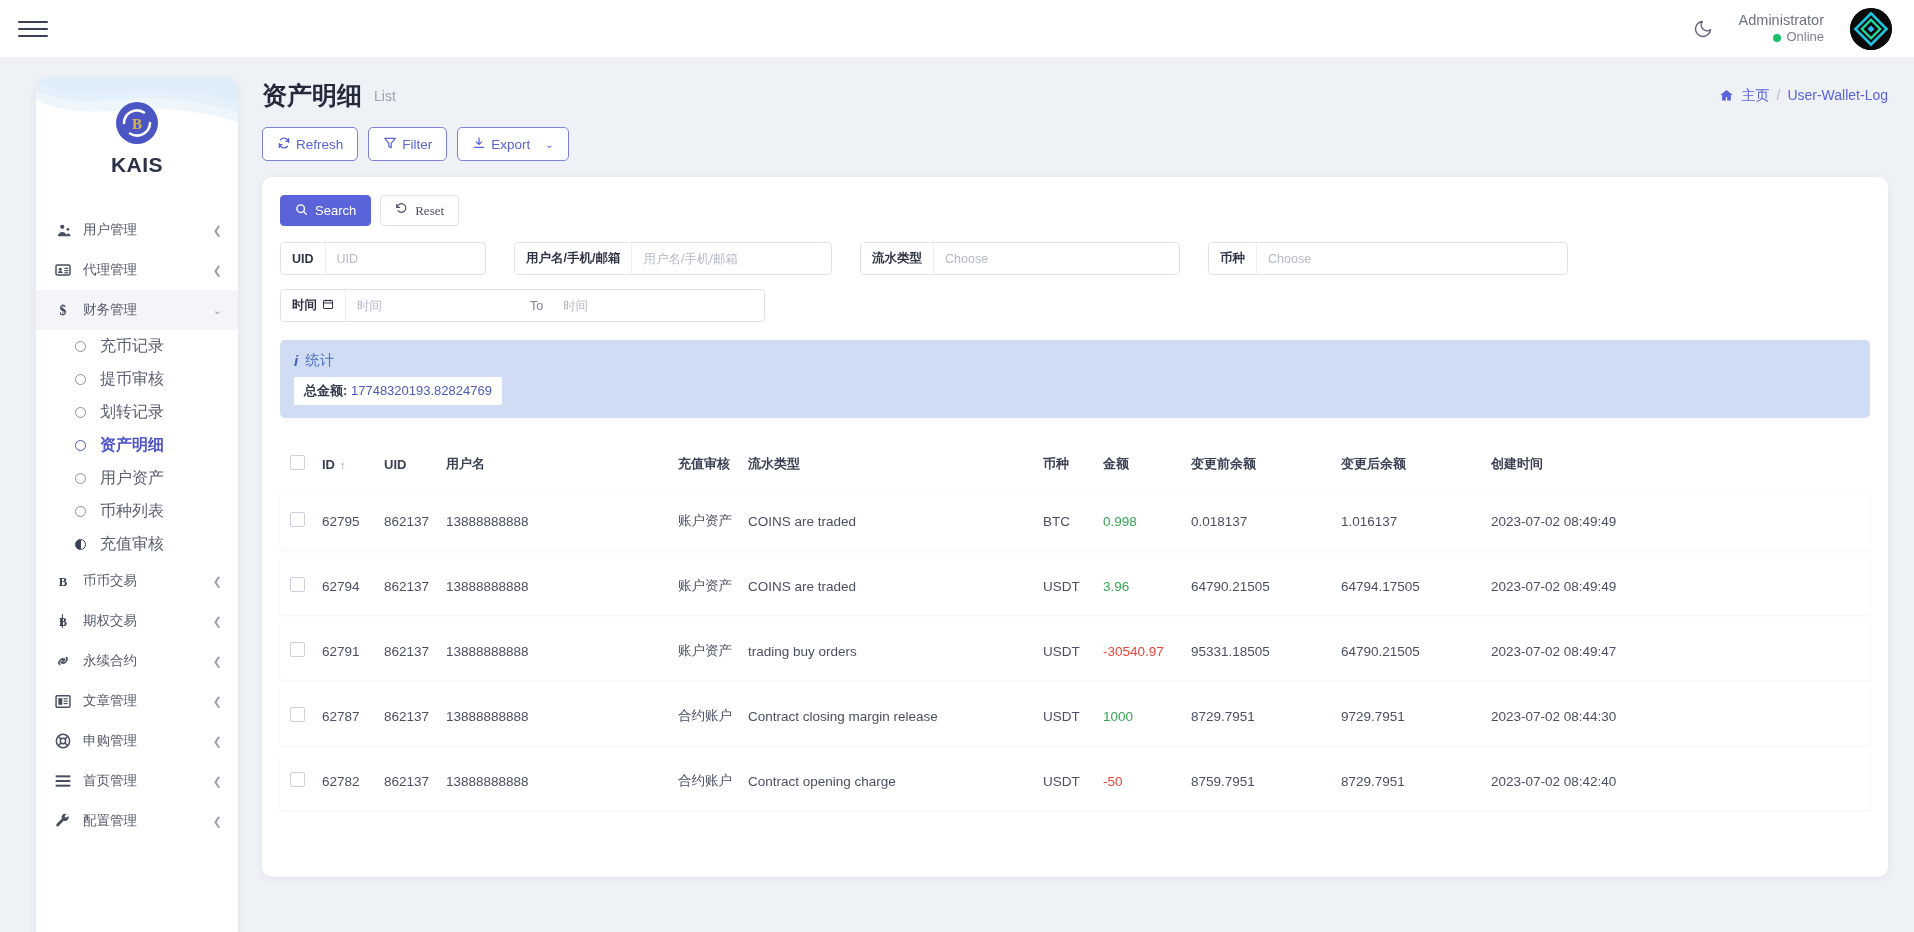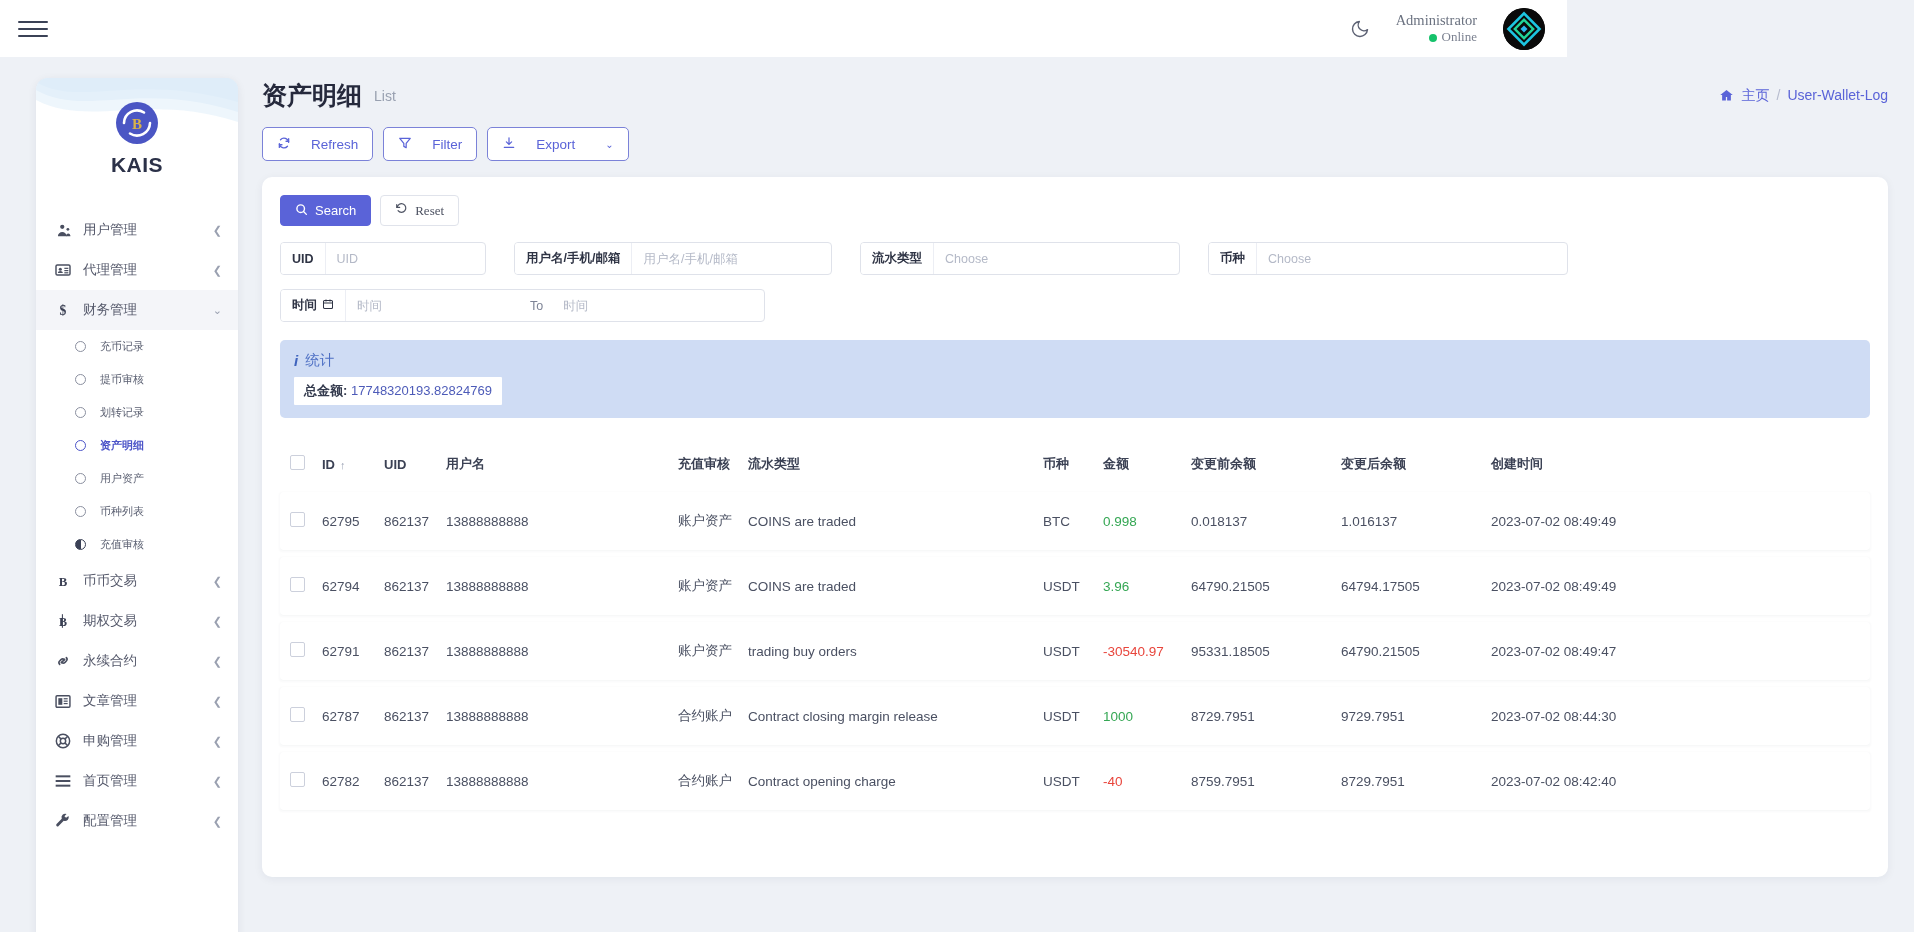--- a/index.html
+++ b/index.html
@@ -6,25 +6,24 @@
   html, body {
     width: 1914px; height: 932px;
     font-family: "Liberation Sans", "DejaVu Sans", sans-serif;
     background: #eef1f6;
     overflow: hidden;
     color: #344767;
   }
 
   
   .topbar {
-    position: absolute; top: 0; left: 0; width: 1567px; height: 57px;
+    position: absolute; top: 0; left: 0; width: 1914px; height: 57px;
     background: #ffffff;
     display: flex; align-items: center;
     z-index: 20;
-    font-family: Liberation Serif, serif;
   }
   .hamburger {
     margin-left: 18px; width: 30px; height: 30px;
     display: flex; flex-direction: column; justify-content: center; gap: 5px;
     cursor: pointer;
   }
   .hamburger span { display: block; height: 2px; background: #3b4256; border-radius: 1px; }
   .topbar-right {
     margin-left: auto; display: flex; align-items: center; gap: 26px;
     padding-right: 22px;
@@ -78,21 +77,21 @@
   .nav-item.active-parent { background: #f4f5f9; }
   .nav-ico {
     width: 22px; display: flex; align-items: center; justify-content: center;
     font-size: 14px; color: #4a4f60; flex: 0 0 22px;
   }
   .nav-label { margin-left: 9px; flex: 1; white-space: nowrap; }
   .chev { font-size: 11px; color: #9aa0b0; }
   .sub-item {
     display: flex; align-items: center;
     height: 33px; padding: 0 16px 0 34px; cursor: pointer;
-    font-size: 11px; color: #5b6072;
+    font-size: 16px; color: #5b6072;
   }
   .sub-ico {
     width: 20px; display: flex; align-items: center; justify-content: center; flex: 0 0 20px;
   }
   .circ { width: 11px; height: 11px; border: 1.4px solid #8b90a0; border-radius: 50%; display:block; }
   .sub-item.active .circ { border-color: #4c54c8; }
   .sub-item.active .sub-label { color: #4c54c8; font-weight: 700; }
   .half { width: 11px; height: 11px; border-radius: 50%; background: #3b4156;
           background: linear-gradient(90deg,#3b4156 50%, #ffffff 50%); border:1.4px solid #3b4156; }
   .sub-label { margin-left: 10px; }
@@ -115,21 +114,21 @@
   .bc-sep { color: #b6bbce; }
   .bc-link { cursor: pointer; }
   .bc-current { color: #5a63d8; cursor: pointer; }
   .home-ico { display:flex; align-items:center; }
 
   .toolbar {
     display: flex; align-items: center;
     padding: 15px 26px 0 8px;
   }
   .btn {
-    display: inline-flex; align-items: center; gap: 20px;
+    display: inline-flex; align-items: center; gap: 5px;
     height: 34px; padding: 0 14px;
     border: 1px solid #7b82d8; border-radius: 5px;
     background: #ffffff; color: #5a63d8;
     font-size: 13.5px; cursor: pointer;
     font-family: inherit;
   }
   .btn + .btn { margin-left: 10px; }
   .btn-export { margin-left: auto; text-align: right; }
   .chev-down-s { font-size: 10px; margin-left: 10px; color: #5a63d8; }
 
@@ -647,21 +646,21 @@
               <td class="col-time">2023-07-02 08:44:30</td>
             </tr>
             <tr>
               <td class="col-cb"><span class="cb"></span></td>
               <td class="col-id">62782</td>
               <td class="col-uid">862137</td>
               <td class="col-user">13888888888</td>
               <td class="col-acct">合约账户</td>
               <td class="col-flow">Contract opening charge</td>
               <td class="col-coin">USDT</td>
-              <td class="col-amt c-neg">-40</td>
+              <td class="col-amt c-neg">-50</td>
               <td class="col-bef">8759.7951</td>
               <td class="col-aft">8729.7951</td>
               <td class="col-time">2023-07-02 08:42:40</td>
             </tr>
           </tbody>
       </table>
     </div>
 
   </div>
 </div>

